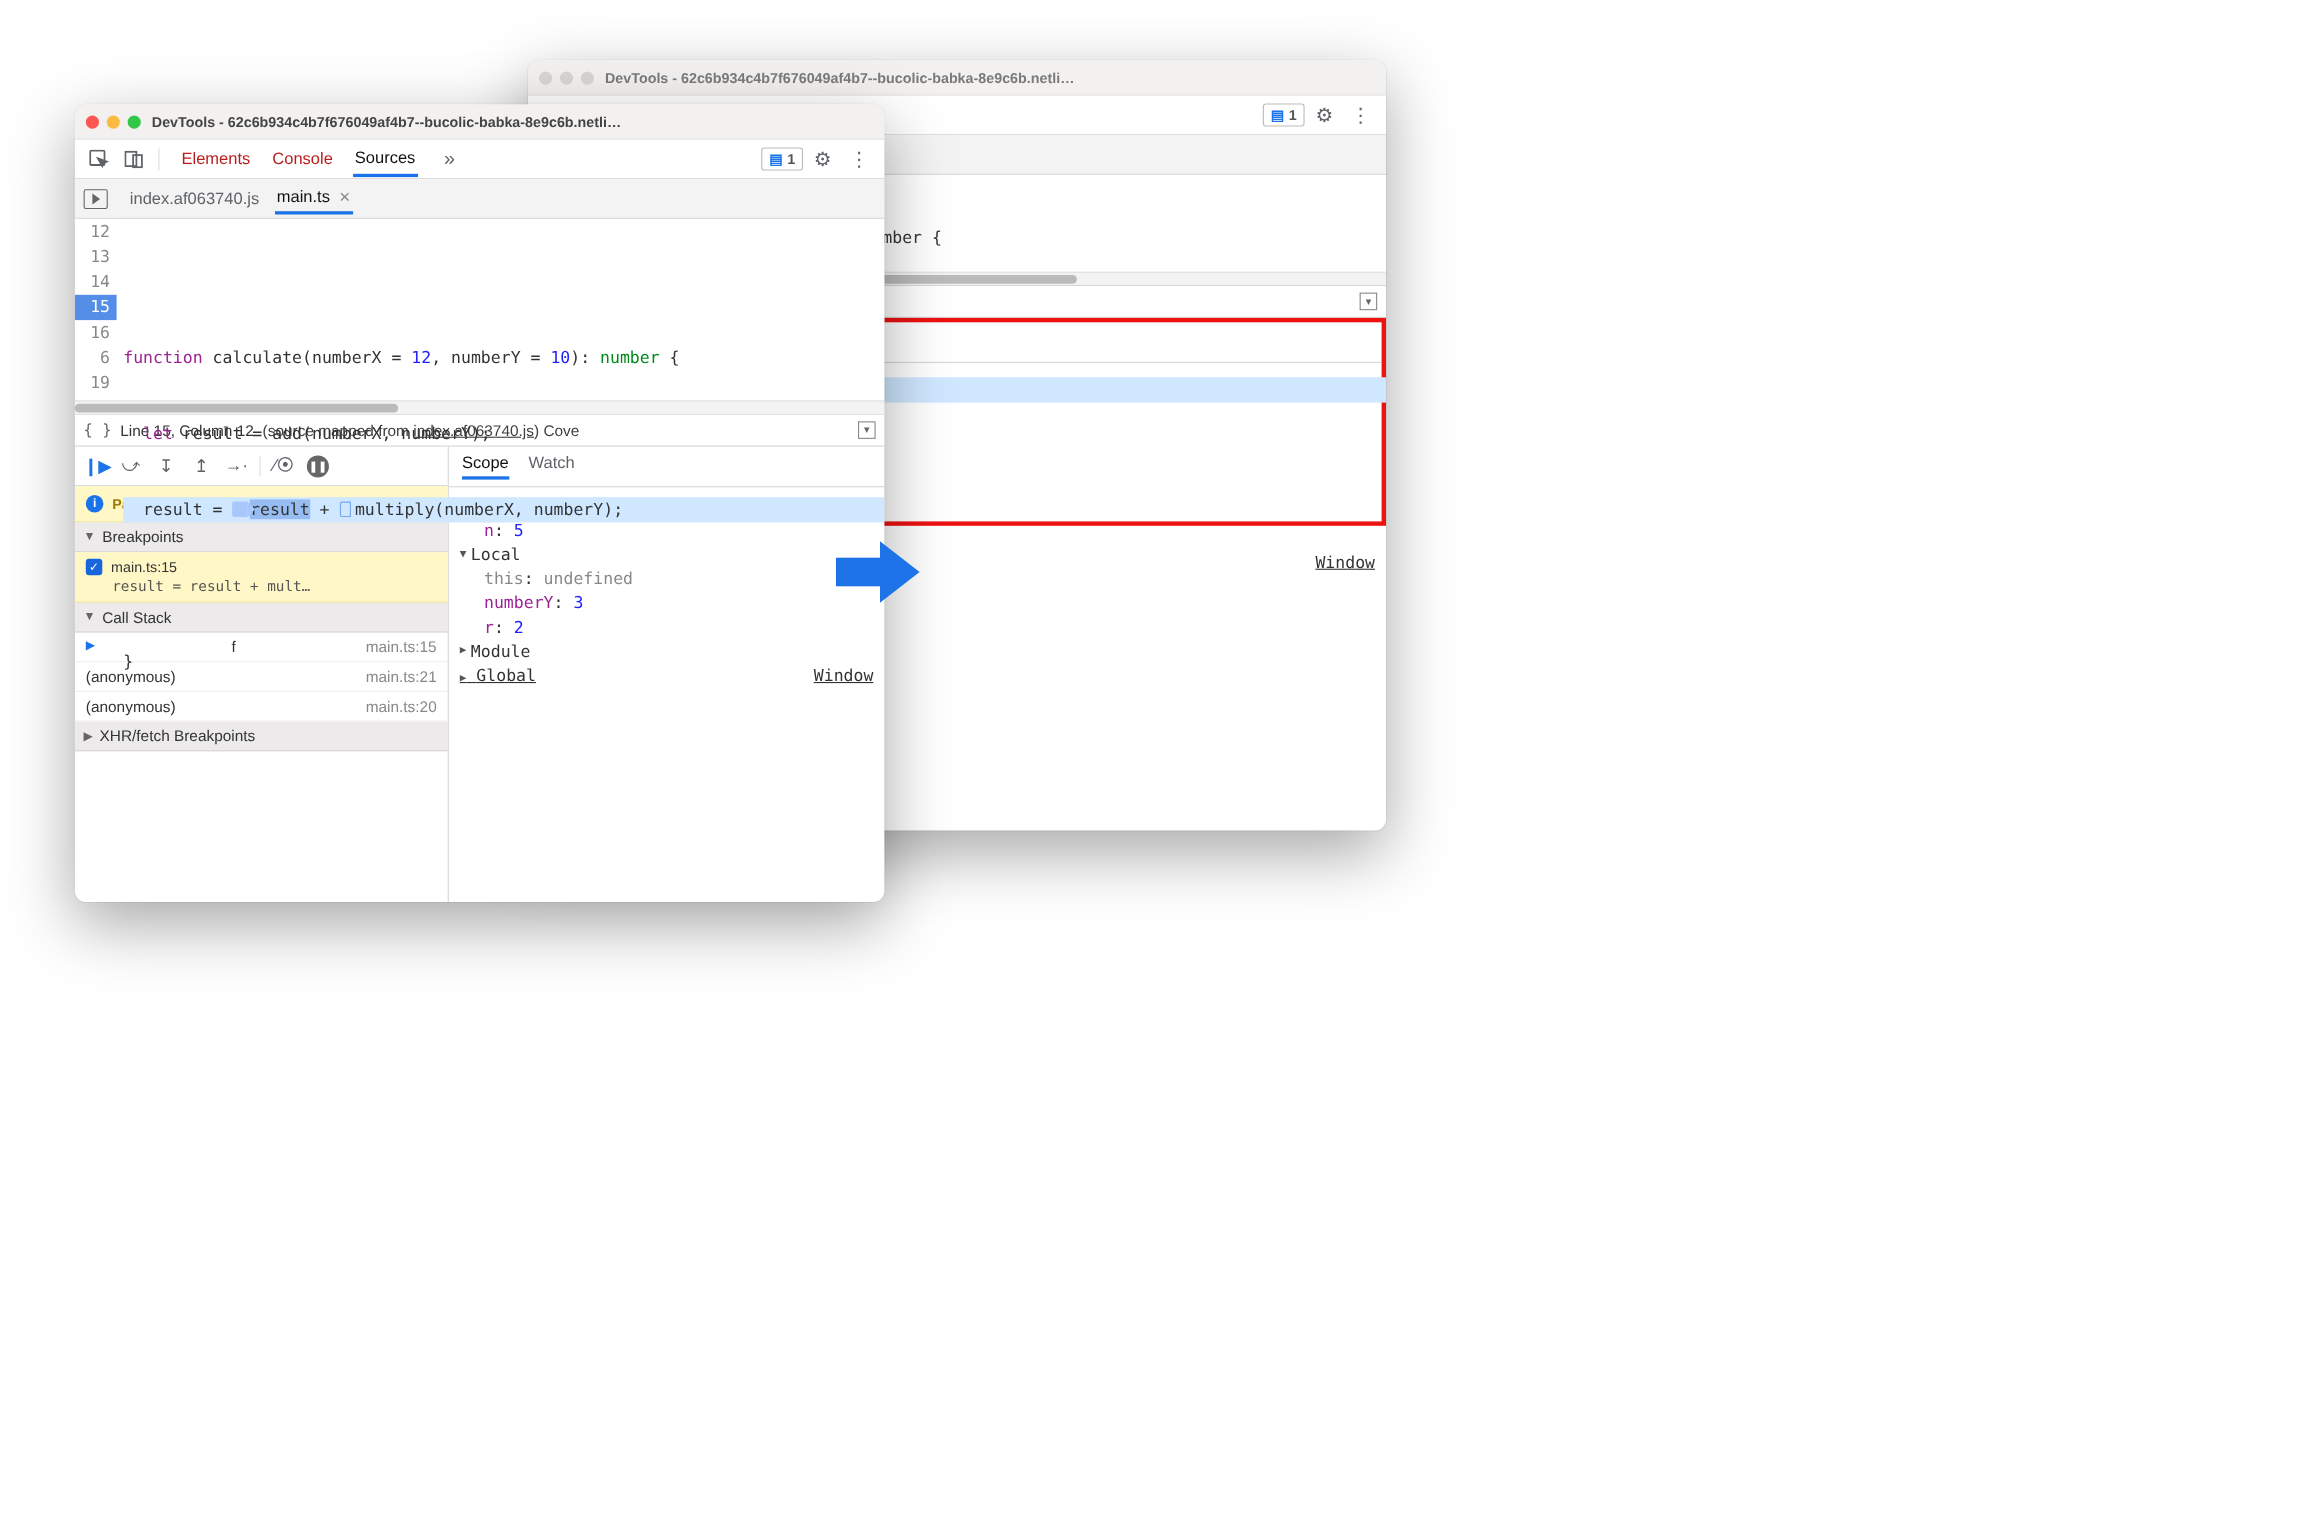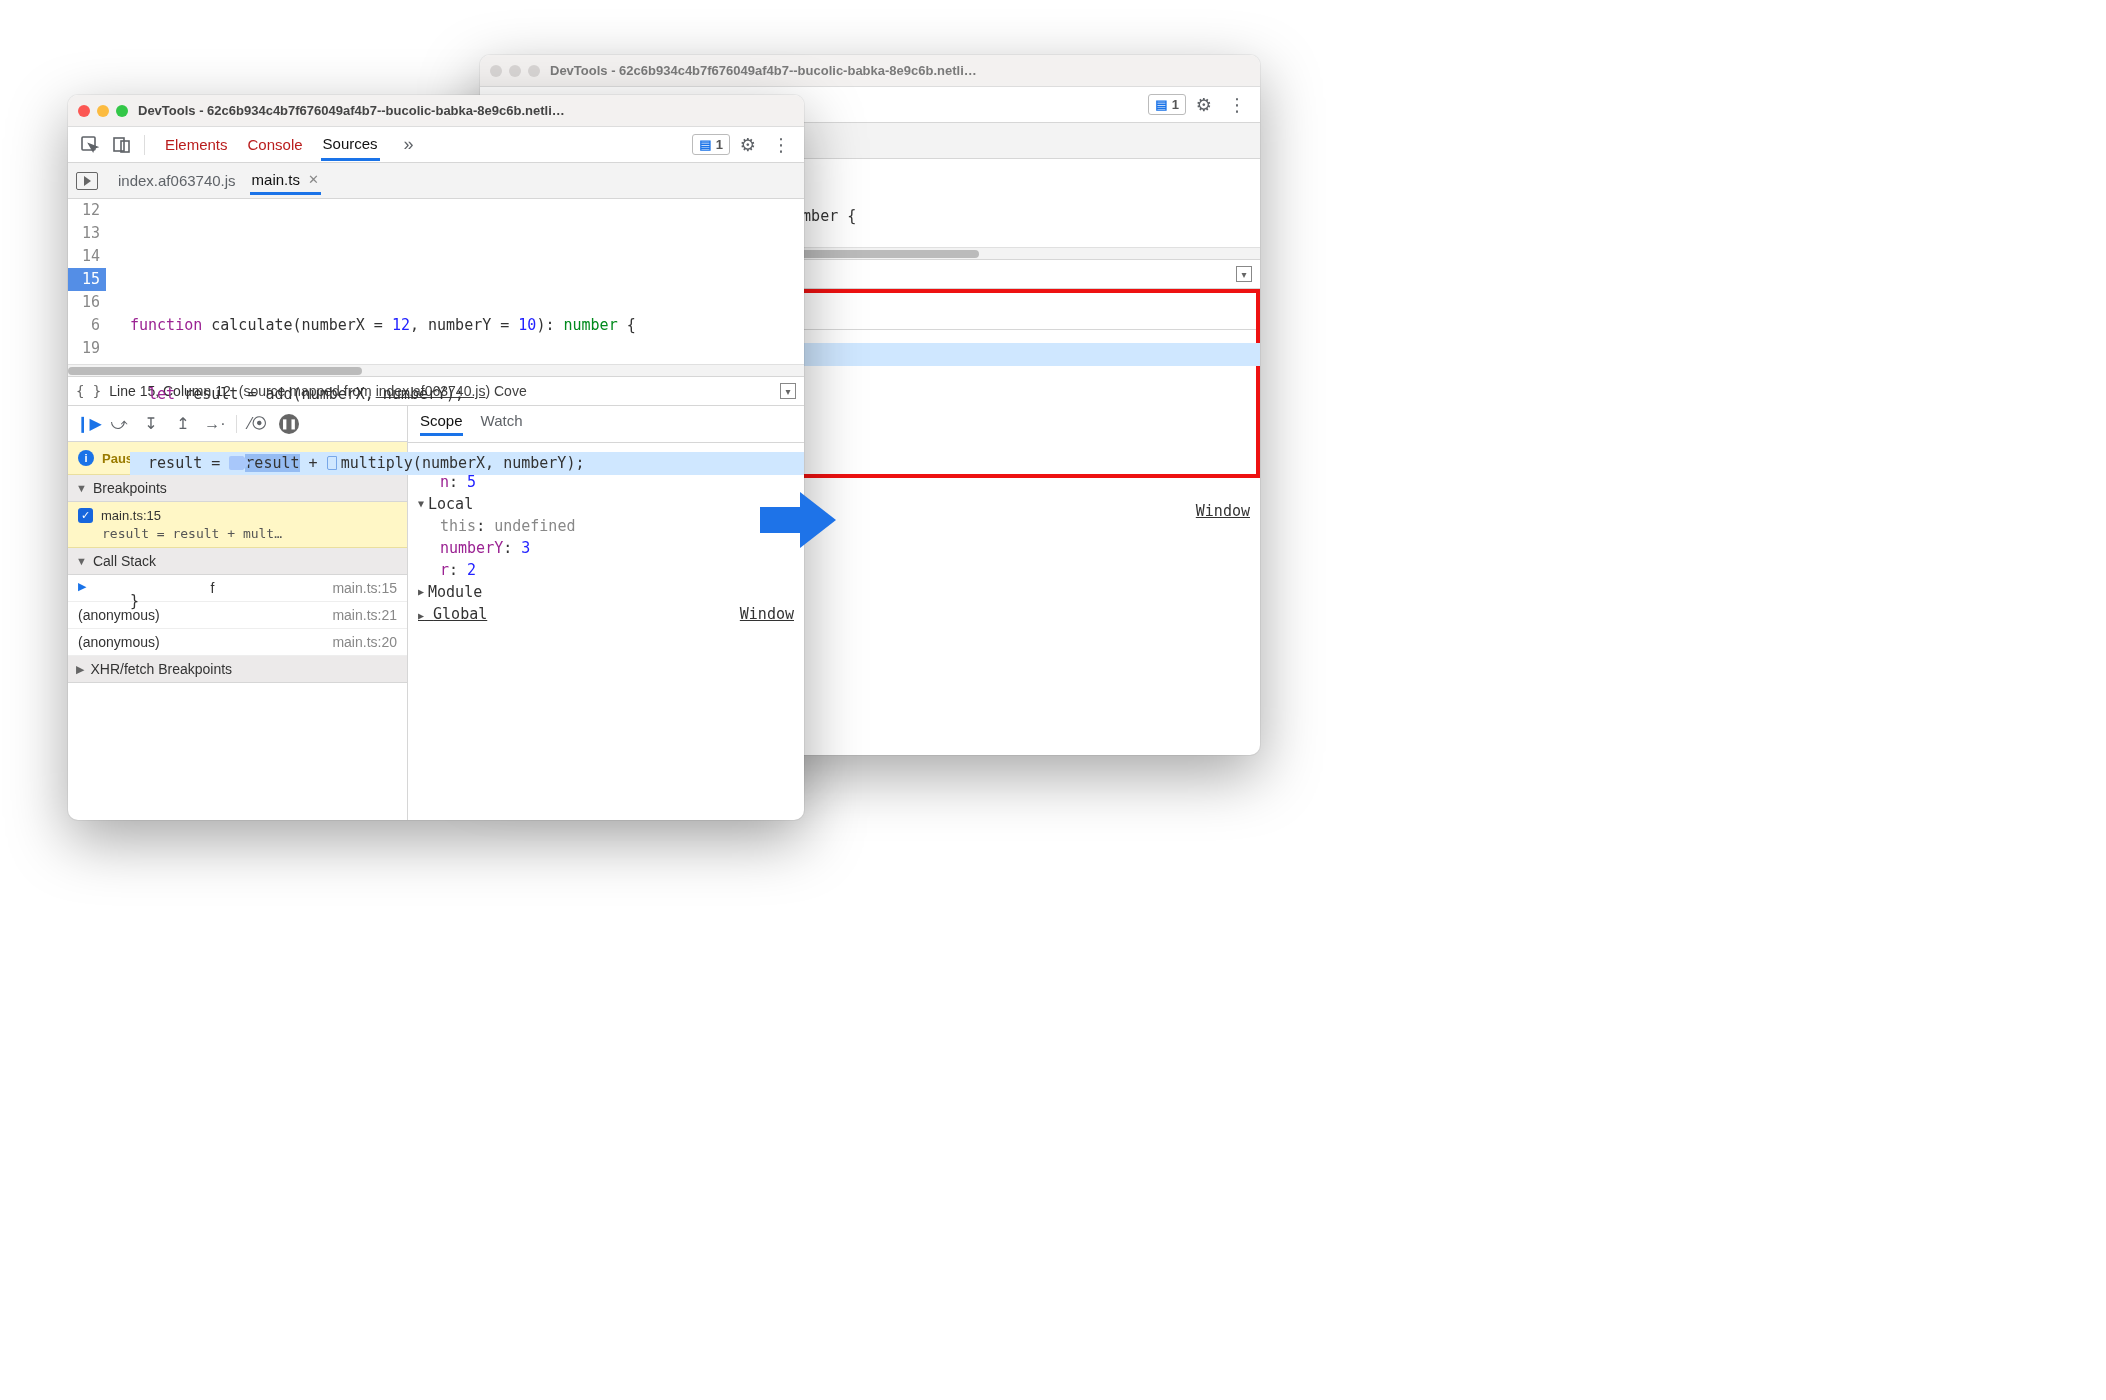--- a/index.html
+++ b/index.html
@@ -38,21 +38,21 @@
   .filetab { color:#5f6368; font-size:15px; padding:4px 2px; display:flex; align-items:center; gap:8px;}
   .filetab.active { color:#111; border-bottom:3px solid #1a73e8; }
   .close-x { color:#888; font-size:13px; }
   .play-out { width:22px; height:18px; border:1.5px solid #666; border-radius:2px; display:flex; align-items:center; justify-content:center; margin-right:6px;}
   .tri { width:0;height:0;border-left:7px solid #666;border-top:5px solid transparent;border-bottom:5px solid transparent; }
 
   
   .code { font-family: Menlo, Consolas, monospace; font-size: 15px; line-height: 23px; background: #fff; position:relative; }
   .gutter { position:absolute; left:0; top:0; bottom:0; width:38px; background:#fff; text-align:right; color:#888; border-right: none; }
   .gutter div { padding-right: 6px; height:23px; }
-  .codelines { margin-left:56px; padding-left: 6px; white-space: pre; overflow-x:auto; }
+  .codelines { margin-left:38px; padding-left: 6px; white-space: pre; overflow-x:auto; }
   .codeline { height:23px; }
   .hl-line { background: #cfe7ff; }
   .hl-gut { background:#548ee6; color:#fff; }
   .kw { color:#9b2393; } .num { color:#2222ff; } .type { color:#008a1c; } .lt { color:#9b2393; }
   .bp-mark { display:inline-block; width:14px; height:14px; background:#a8c7fa; border-radius:2px 0 0 2px; position:relative; top:2px; margin-right:2px;}
   .bp-mark::after{content:"";position:absolute;right:-7px;top:0;border-left:7px solid #a8c7fa;border-top:7px solid transparent;border-bottom:7px solid transparent;}
   .bp-mark2 { display:inline-block; width:10px; height:14px; border:1.5px solid #77a7e8; border-radius:2px 0 0 2px; position:relative; top:2px; margin-right:4px;}
   .bp-mark2::after{content:"";position:absolute;right:-7px;top:-1.5px;border-left:7px solid transparent;border-top:8.5px solid transparent;border-bottom:8.5px solid transparent;}
   .hscroll { height: 12px; background:#f3f3f3; border-top:1px solid #e0e0e0; position:relative; }
   .hscroll .thumb { position:absolute; left:0; width:40%; top:2px; height:8px; background:#bbb; border-radius:4px; }

